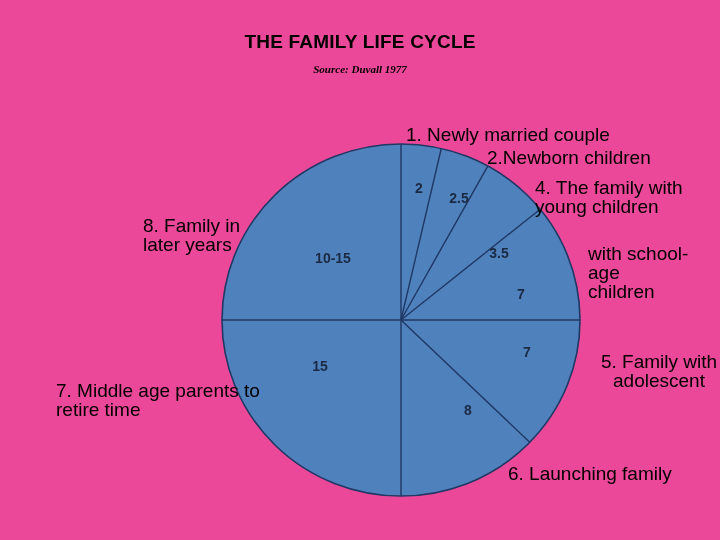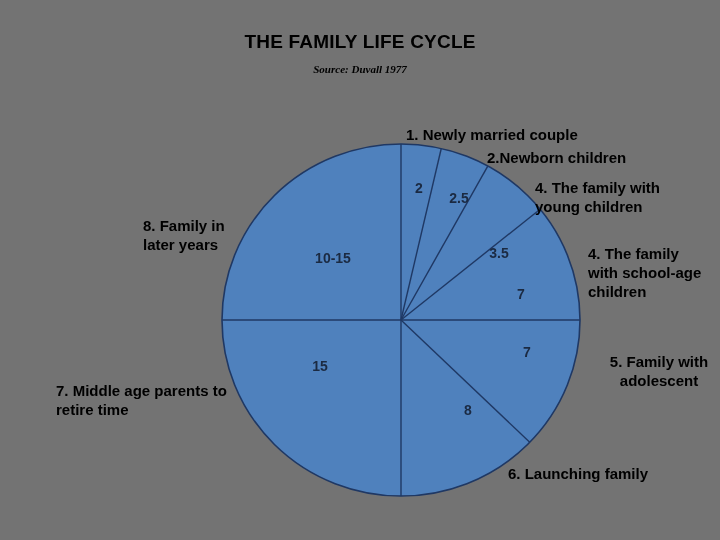--- a/index.html
+++ b/index.html
@@ -12,21 +12,21 @@
     height: 540px;
     background: #ffffff;
     font-family: "Liberation Sans", sans-serif;
     color: #000000;
     overflow: hidden;
   }
   #slide {
     position: relative;
     width: 720px;
     height: 540px;
-    background: #737373;
+    background: #ec4899;
   }
 
   
   #title {
     position: absolute;
     left: 0;
     top: 31px;
     width: 720px;
     text-align: center;
     font-size: 19px;
@@ -68,22 +68,22 @@
     font-weight: bold;
     color: #1b2a42;
     white-space: nowrap;
     transform: translate(-50%, -50%);
     text-align: center;
   }
 
   
   .callout {
     position: absolute;
-    font-size: 15px;
-    font-weight: bold;
+    font-size: 19px;
+    font-weight: normal;
     color: #000000;
     line-height: 19px;
   }
   .callout.ctr { text-align: center; }
   .callout.lft { text-align: left; }
 </style>
 </head>
 <body>
 
 <div id="slide">
@@ -123,21 +123,20 @@
   <div class="callout lft" style="left:487px; top:148px;">
     <div>2.Newborn children</div>
   </div>
 
   <div class="callout lft" style="left:535px; top:178px;">
     <div>4. The family with</div>
     <div>young children</div>
   </div>
 
   <div class="callout lft" style="left:588px; top:244px;">
-    <div>4. The family</div>
     <div>with school-age</div>
     <div>children</div>
   </div>
 
   <div class="callout ctr" style="left:600px; top:352px; width:118px;">
     <div>5. Family with</div>
     <div>adolescent</div>
   </div>
 
   <div class="callout lft" style="left:508px; top:464px;">

